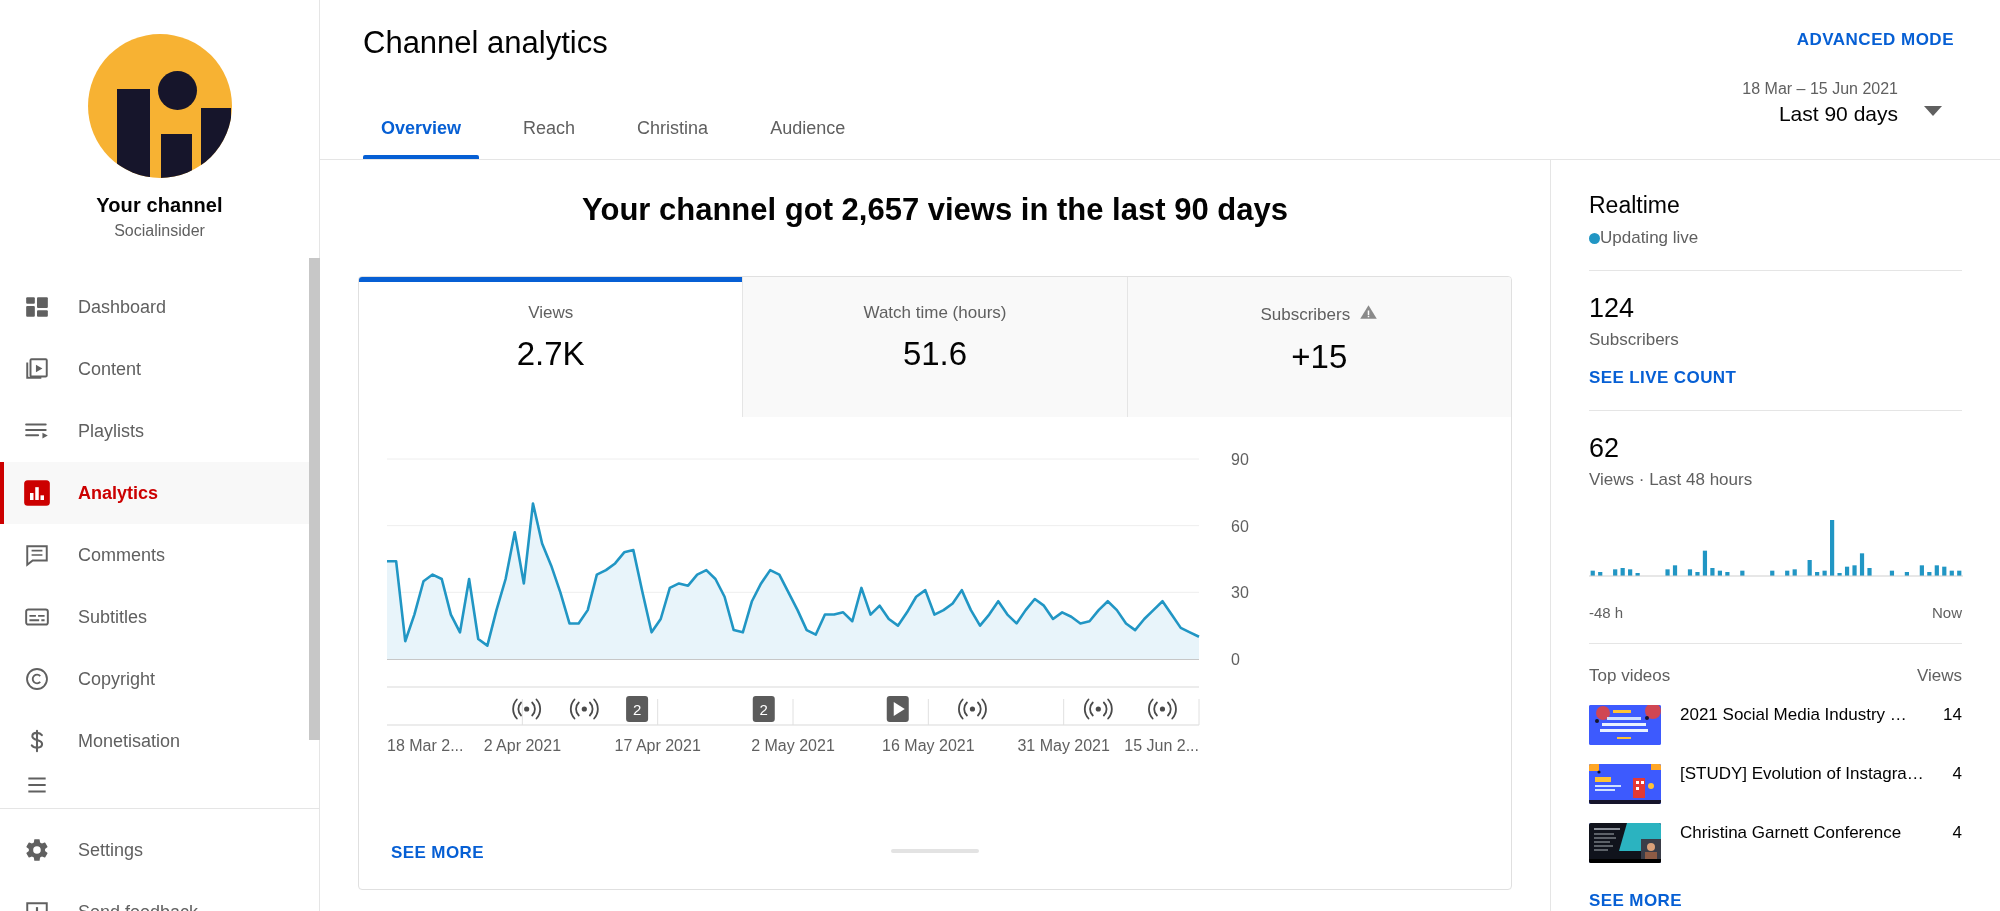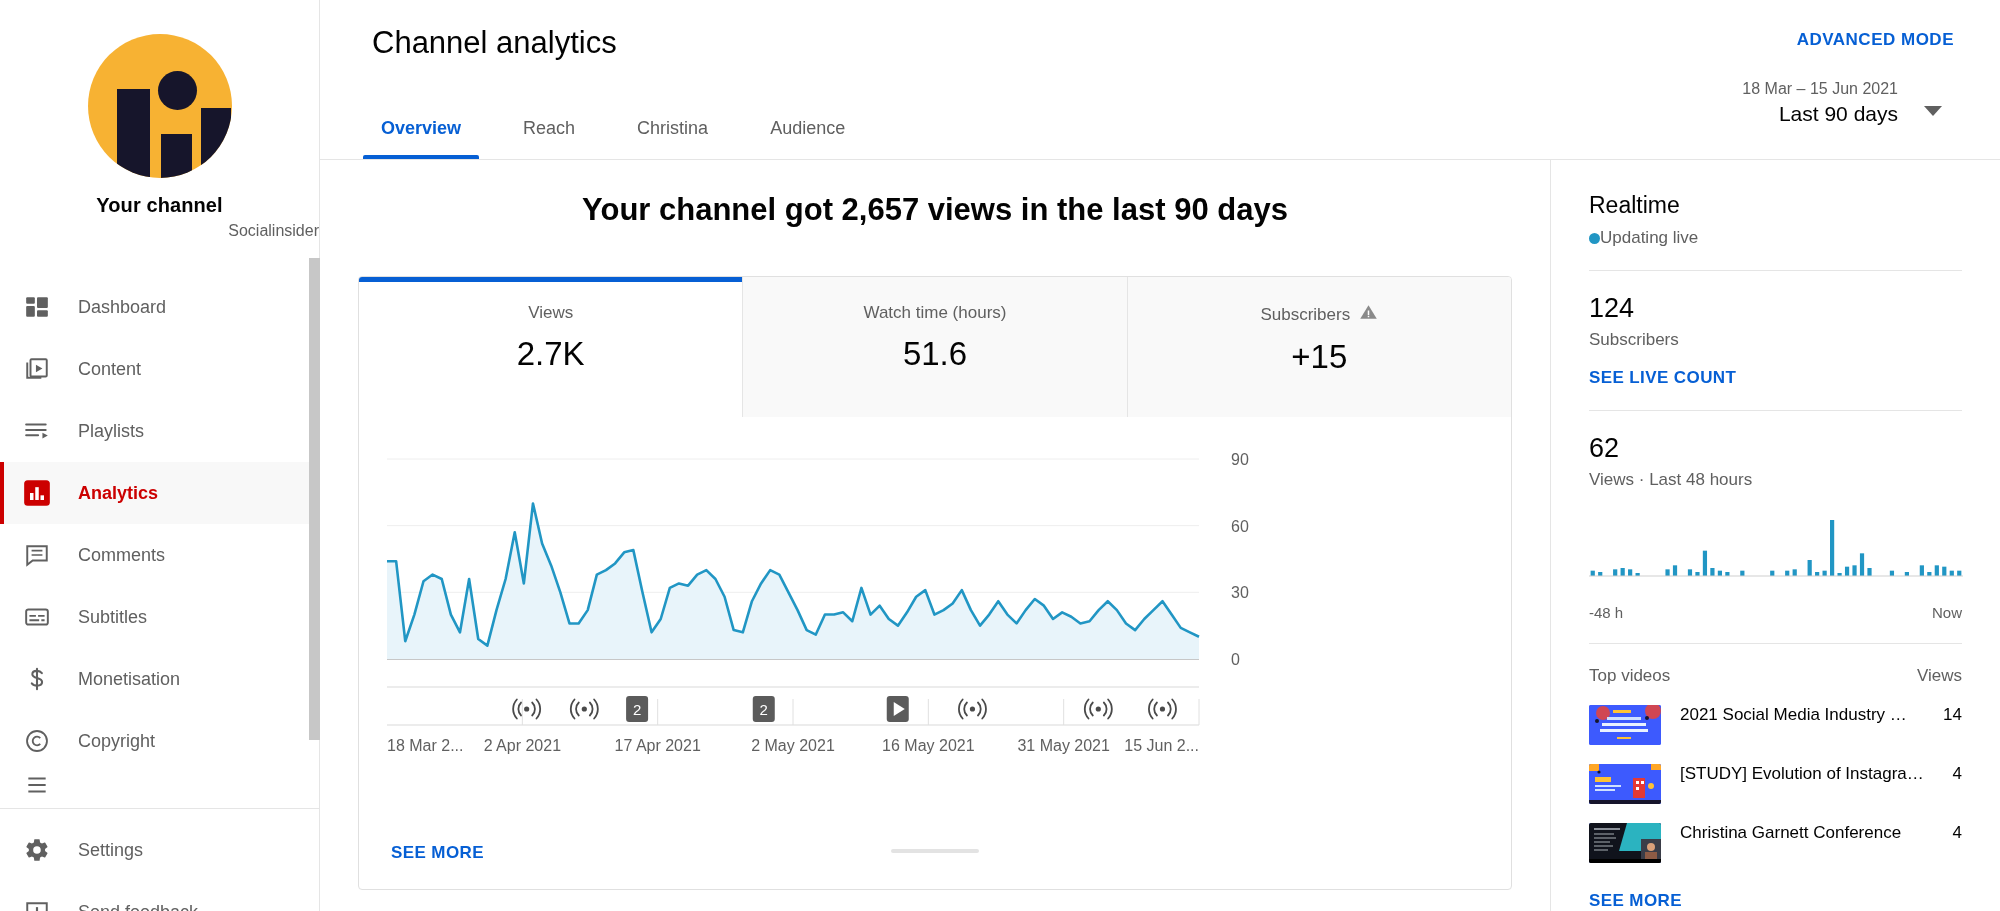--- a/index.html
+++ b/index.html
@@ -24,21 +24,21 @@
     width: 144px; height: 144px; border-radius: 50%;
     background: #f7b233;
     margin: 0 auto; position: relative; overflow: hidden;
   }
   .av-bar { position: absolute; background: #16152b; }
   .av-bar.b1 { left: 29px; top: 55px; width: 33px; height: 90px; }
   .av-bar.b2 { left: 73px; top: 100px; width: 31px; height: 46px; }
   .av-bar.b3 { left: 113px; top: 74px; width: 30px; height: 72px; }
   .av-dot { position: absolute; left: 70px; top: 37px; width: 39px; height: 39px; border-radius: 50%; background: #16152b; }
   .ch-name { margin-top: 16px; font-size: 20px; font-weight: bold; color: #030303; letter-spacing: .1px; }
-  .ch-handle { margin-top: 5px; font-size: 16px; color: #606060; text-align: right; }
+  .ch-handle { margin-top: 5px; font-size: 16px; color: #606060; }
 
   .nav { margin-top: 26px; }
   .nav-item {
     display: flex; align-items: center;
     height: 62px; padding-left: 18px;
     color: #606060; font-size: 18px;
     border-left: 4px solid transparent;
     cursor: pointer; position: relative;
   }
   .nav-item .ico {
@@ -56,21 +56,21 @@
   }
   .clipped-item { height: 26px; overflow: hidden; }
 
   
   .main {
     flex: 1 1 auto; height: 911px; position: relative;
     background: #fff; overflow: hidden;
   }
   .topbar { position: relative; height: 160px; border-bottom: 1px solid #e5e5e5; }
   .page-title {
-    position: absolute; left: 52px; top: 25px;
+    position: absolute; left: 43px; top: 25px;
     font-size: 31px; color: #030303; font-weight: normal; text-align: center;
   }
   .adv-mode {
     position: absolute; right: 46px; top: 30px;
     color: #065fd4; font-size: 17px; font-weight: bold; letter-spacing: .5px;
     cursor: pointer;
   }
   .date-range {
     position: absolute; right: 40px; top: 80px;
     text-align: right; cursor: pointer; padding-right: 62px;
@@ -244,36 +244,36 @@
           <svg width="26" height="26" viewBox="0 0 24 24" fill="none" stroke="#606060" stroke-width="1.8">
               <rect x="2" y="5" width="20" height="14" rx="2"></rect>
               <path d="M5 11h6M13 11h6M5 15h9M16 15h3" stroke-width="1.7"></path>
             </svg>
         </span>
         <span class="nav-label">Subtitles</span>
       </div>
 
       <div class="nav-item">
         <span class="ico">
+          <svg width="26" height="26" viewBox="0 0 24 24" fill="none" stroke="#606060" stroke-width="1.7">
+              <circle cx="12" cy="12" r="9.2"></circle>
+              <path d="M15 9.3a4 4 0 1 0 0 5.4" stroke-width="1.7"></path>
+            </svg>
+        </span>
+        <span class="nav-label">Copyright</span>
+      </div>
+
+      <div class="nav-item">
+        <span class="ico">
           <svg width="26" height="26" viewBox="0 0 24 24" fill="none" stroke="#606060" stroke-width="1.9" stroke-linecap="round">
               <path d="M12 2.5v19"></path>
               <path d="M16.5 6.5c-1-1.4-2.7-2-4.5-2-2.5 0-4.3 1.2-4.3 3.1 0 4.6 9 2.4 9 7.2 0 2-2 3.3-4.7 3.3-2 0-3.8-.7-4.8-2.1"></path>
             </svg>
         </span>
         <span class="nav-label">Monetisation</span>
-      </div>
-
-      <div class="nav-item">
-        <span class="ico">
-          <svg width="26" height="26" viewBox="0 0 24 24" fill="none" stroke="#606060" stroke-width="1.7">
-              <circle cx="12" cy="12" r="9.2"></circle>
-              <path d="M15 9.3a4 4 0 1 0 0 5.4" stroke-width="1.7"></path>
-            </svg>
-        </span>
-        <span class="nav-label">Copyright</span>
       </div>
 
       <div class="clipped-item">
         <div class="nav-item" style="height:26px;">
           <span class="ico">
             <svg width="26" height="26" viewBox="0 0 24 24" fill="none" stroke="#606060" stroke-width="1.8">
                 <path d="M4 6h16M4 12h16M4 18h16"></path>
               </svg>
           </span>
         </div>

